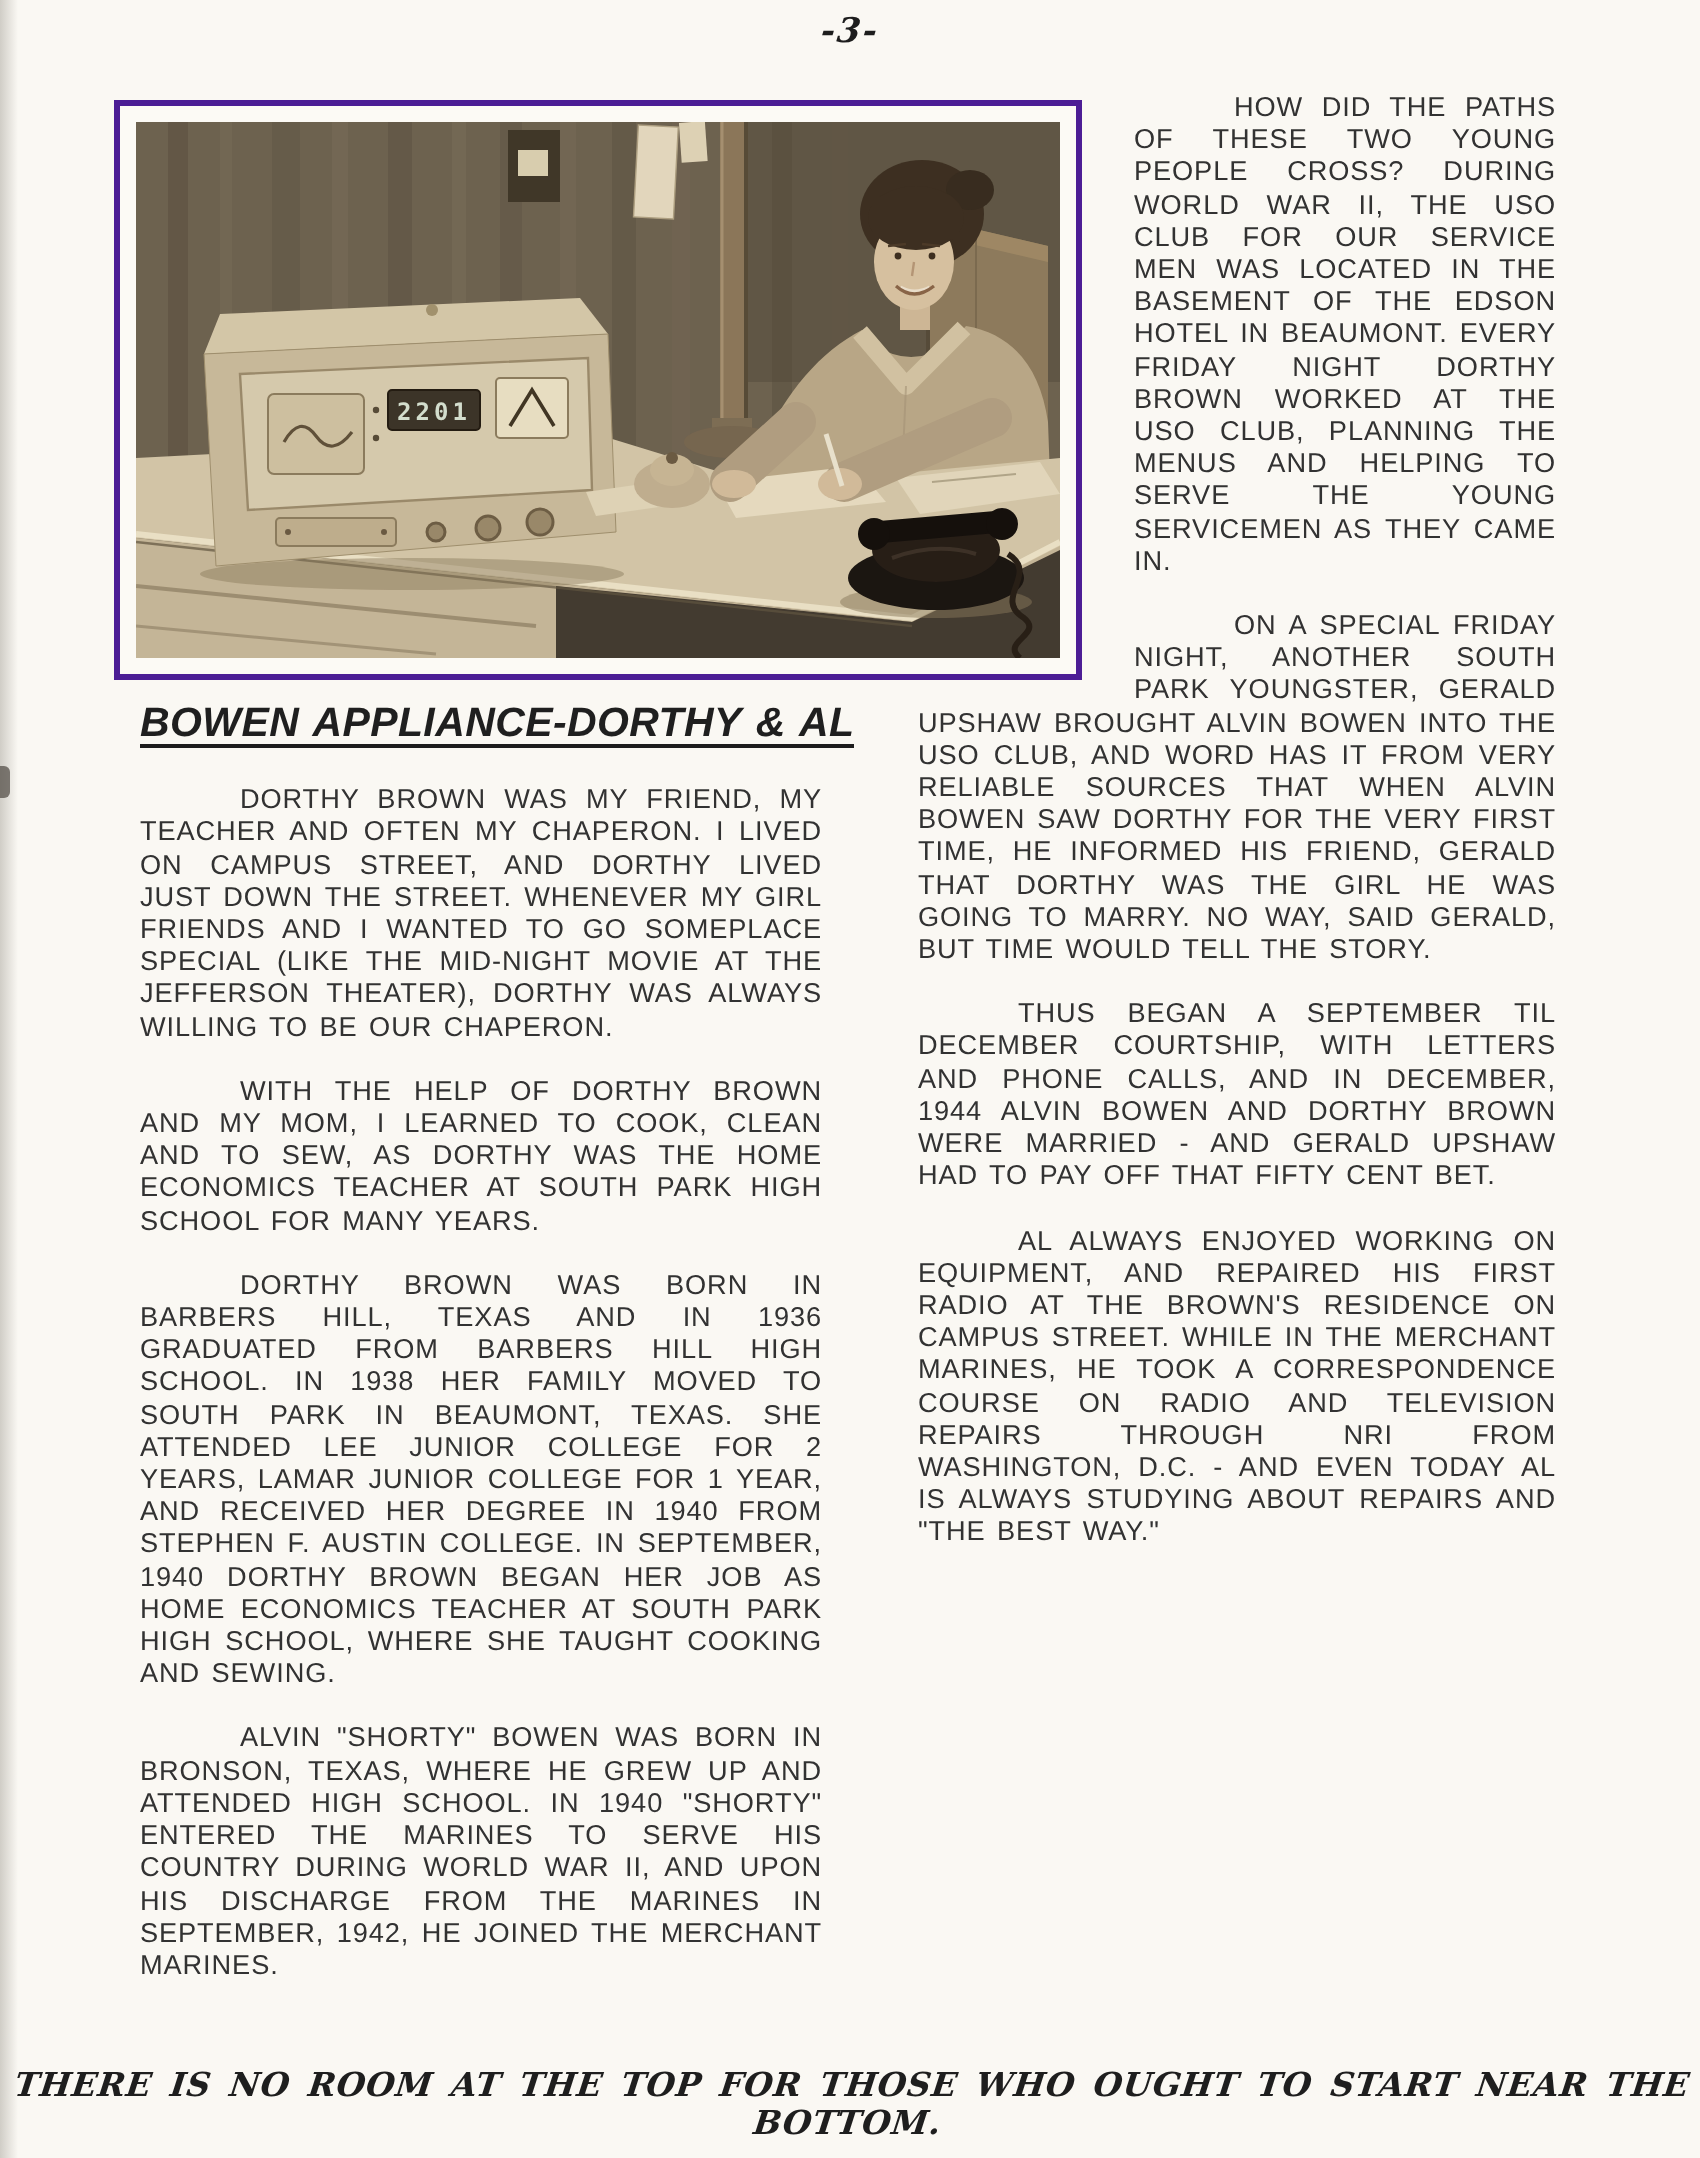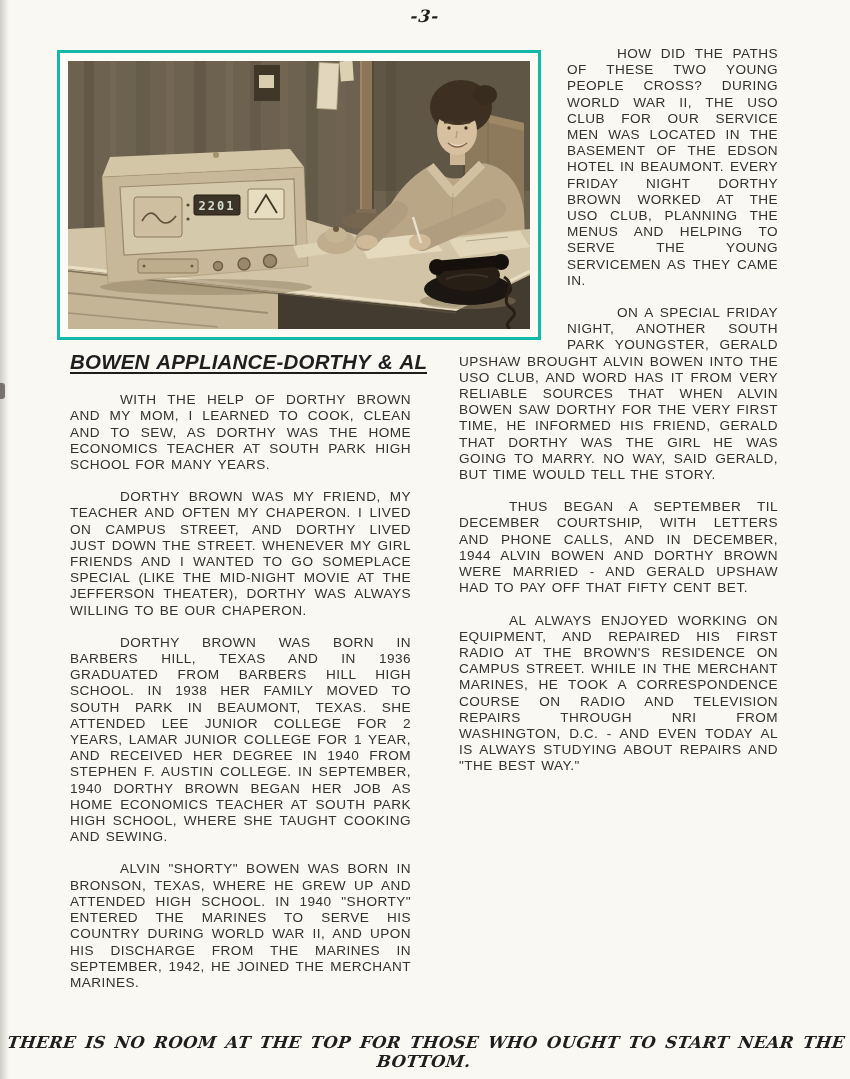--- a/index.html
+++ b/index.html
@@ -24,21 +24,21 @@
     text-align:center;
     font-family:"DejaVu Serif", serif;
     font-style:italic; font-weight:bold;
     font-size:17px; letter-spacing:1px;
     transform:skewX(-6deg);
     color:#1d1d1d;
   }
   .photo-frame {
     position:absolute; left:57px; top:50px;
     width:484px; height:290px; box-sizing:border-box;
-    border:3px solid #14b8a6;
+    border:3px solid #4c1d95;
     background:#fcfaf5;
     padding:8px;
   }
   .photo-frame svg { display:block; width:462px; height:268px; }
   .col {
     position:absolute;
     text-align:justify;
     font-size:13.6px; line-height:16.2px;
     letter-spacing:.45px; word-spacing:1.5px;
     color:#323232;
@@ -196,21 +196,21 @@
   <div class="col col-right">
     <div class="photo-spacer"></div>
     <p>HOW DID THE PATHS OF THESE TWO YOUNG PEOPLE CROSS?  DURING WORLD WAR II, THE USO CLUB FOR OUR SERVICE MEN WAS LOCATED IN THE BASEMENT OF THE EDSON HOTEL IN BEAUMONT.  EVERY FRIDAY NIGHT DORTHY BROWN WORKED AT THE USO CLUB, PLANNING THE MENUS AND HELPING TO SERVE THE YOUNG SERVICEMEN AS THEY CAME IN.</p>
     <p>ON A SPECIAL FRIDAY NIGHT, ANOTHER SOUTH PARK YOUNGSTER, GERALD UPSHAW BROUGHT ALVIN BOWEN INTO THE USO CLUB, AND WORD HAS IT FROM VERY RELIABLE SOURCES THAT WHEN ALVIN BOWEN SAW DORTHY FOR THE VERY FIRST TIME, HE INFORMED HIS FRIEND, GERALD THAT DORTHY WAS THE GIRL HE WAS GOING TO MARRY.  NO WAY, SAID GERALD, BUT TIME WOULD TELL THE STORY.</p>
     <p>THUS BEGAN A SEPTEMBER TIL DECEMBER COURTSHIP, WITH LETTERS AND PHONE CALLS, AND IN DECEMBER, 1944 ALVIN BOWEN AND DORTHY BROWN WERE MARRIED - AND GERALD UPSHAW HAD TO PAY OFF THAT FIFTY CENT BET.</p>
     <p>AL ALWAYS ENJOYED WORKING ON EQUIPMENT, AND REPAIRED HIS FIRST RADIO AT THE BROWN'S RESIDENCE ON CAMPUS STREET.  WHILE IN THE MERCHANT MARINES, HE TOOK A CORRESPONDENCE COURSE ON RADIO AND TELEVISION REPAIRS THROUGH NRI FROM WASHINGTON, D.C. - AND EVEN TODAY AL IS ALWAYS STUDYING ABOUT REPAIRS AND "THE BEST WAY."</p>
   </div>
 
   <div class="col col-left">
     <h1 class="headline">BOWEN APPLIANCE-DORTHY &amp; AL</h1>
+    <p>DORTHY BROWN WAS MY FRIEND, MY TEACHER AND OFTEN MY CHAPERON.  I LIVED ON CAMPUS STREET, AND DORTHY LIVED JUST DOWN THE STREET.  WHENEVER MY GIRL FRIENDS AND I WANTED TO GO SOMEPLACE SPECIAL (LIKE THE MID-NIGHT MOVIE AT THE JEFFERSON THEATER), DORTHY WAS ALWAYS WILLING TO BE OUR CHAPERON.</p>
     <p>WITH THE HELP OF DORTHY BROWN AND MY MOM, I LEARNED TO COOK, CLEAN AND TO SEW, AS DORTHY WAS THE HOME ECONOMICS TEACHER AT SOUTH PARK HIGH SCHOOL FOR MANY YEARS.</p>
-    <p>DORTHY BROWN WAS MY FRIEND, MY TEACHER AND OFTEN MY CHAPERON.  I LIVED ON CAMPUS STREET, AND DORTHY LIVED JUST DOWN THE STREET.  WHENEVER MY GIRL FRIENDS AND I WANTED TO GO SOMEPLACE SPECIAL (LIKE THE MID-NIGHT MOVIE AT THE JEFFERSON THEATER), DORTHY WAS ALWAYS WILLING TO BE OUR CHAPERON.</p>
     <p>DORTHY BROWN WAS BORN IN BARBERS HILL, TEXAS AND IN 1936 GRADUATED FROM BARBERS HILL HIGH SCHOOL.  IN 1938 HER FAMILY MOVED TO SOUTH PARK IN BEAUMONT, TEXAS.  SHE ATTENDED LEE JUNIOR COLLEGE FOR 2 YEARS, LAMAR JUNIOR COLLEGE FOR 1 YEAR, AND RECEIVED HER DEGREE IN 1940 FROM STEPHEN F. AUSTIN COLLEGE.  IN SEPTEMBER, 1940 DORTHY BROWN BEGAN HER JOB AS HOME ECONOMICS TEACHER AT SOUTH PARK HIGH SCHOOL, WHERE SHE TAUGHT COOKING AND SEWING.</p>
     <p>ALVIN "SHORTY" BOWEN WAS BORN IN BRONSON, TEXAS, WHERE HE GREW UP AND ATTENDED HIGH SCHOOL.  IN 1940 "SHORTY" ENTERED THE MARINES TO SERVE HIS COUNTRY DURING WORLD WAR II, AND UPON HIS DISCHARGE FROM THE MARINES IN SEPTEMBER, 1942, HE JOINED THE MERCHANT MARINES.</p>
   </div>
 
   <div class="footer-quote">THERE IS NO ROOM AT THE TOP FOR THOSE WHO OUGHT TO START NEAR THE BOTTOM.</div>
 
 </div>
 
 </body></html>

